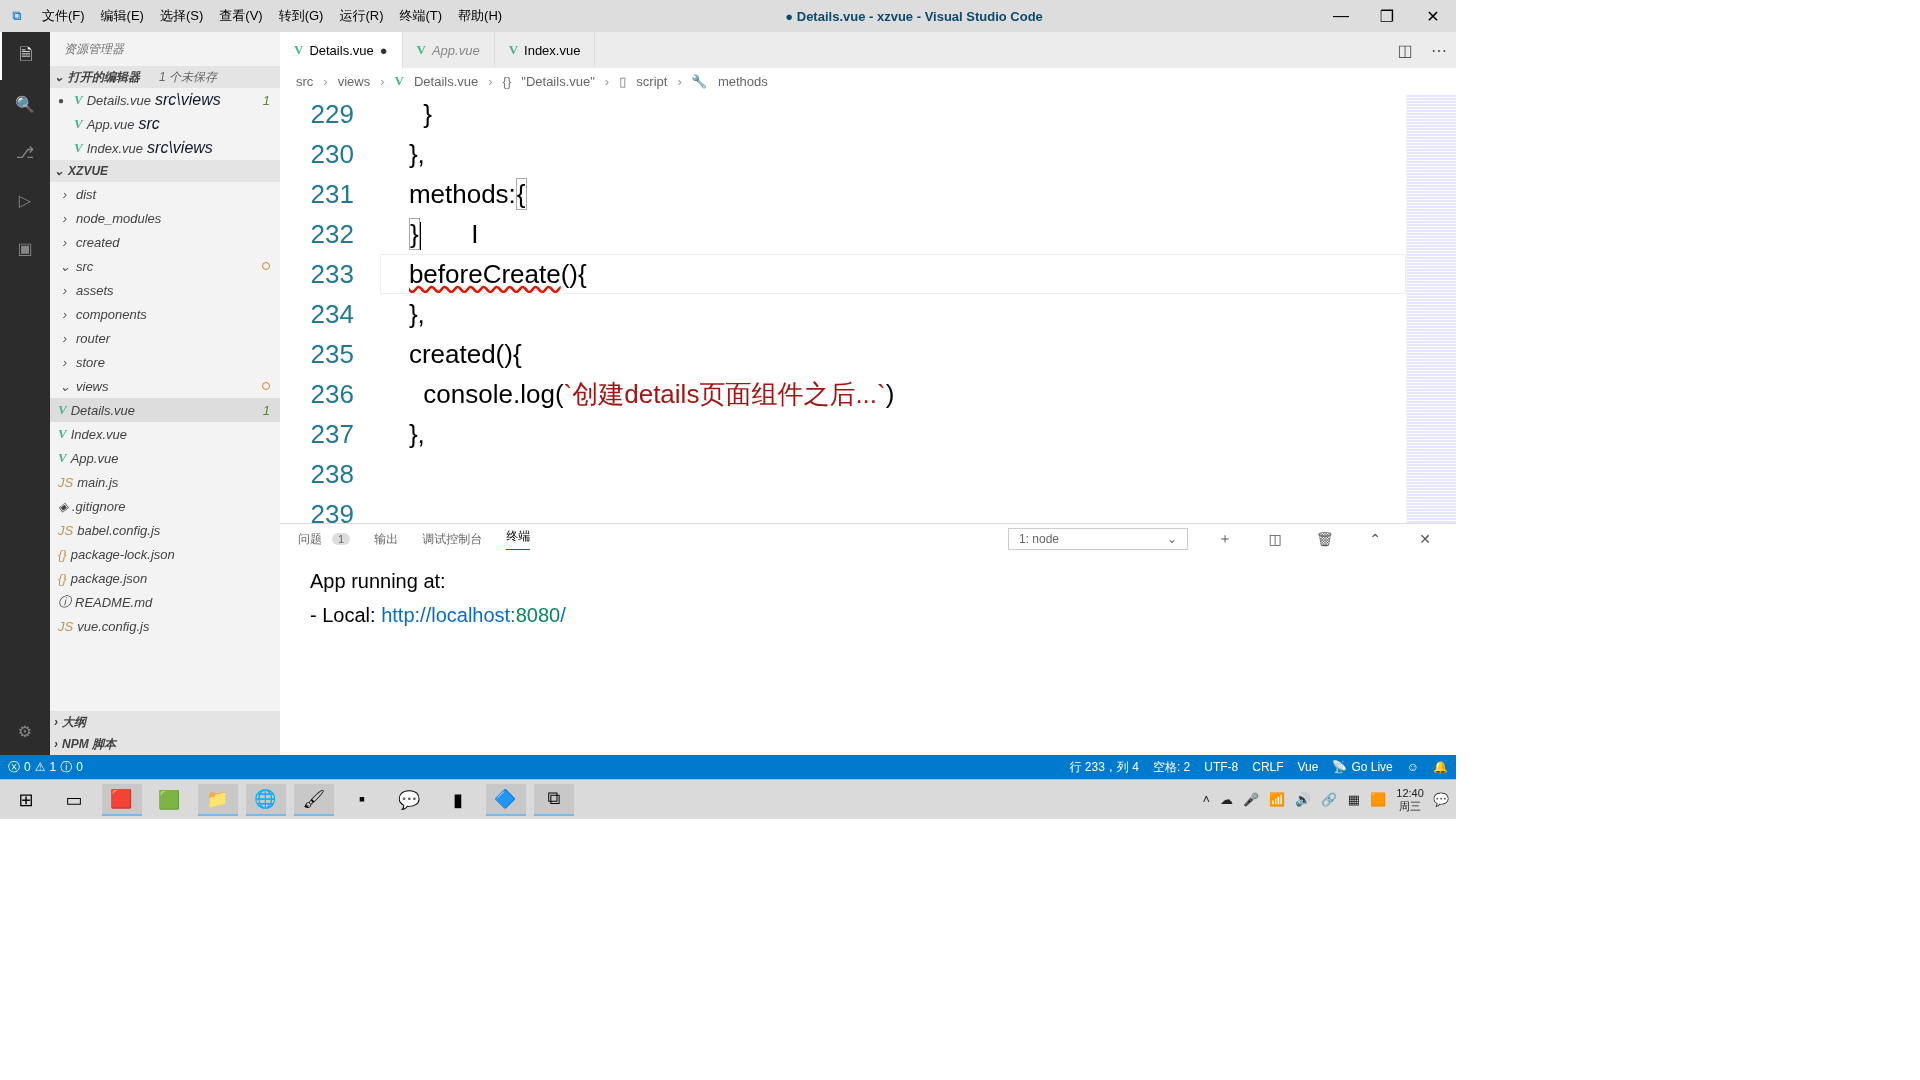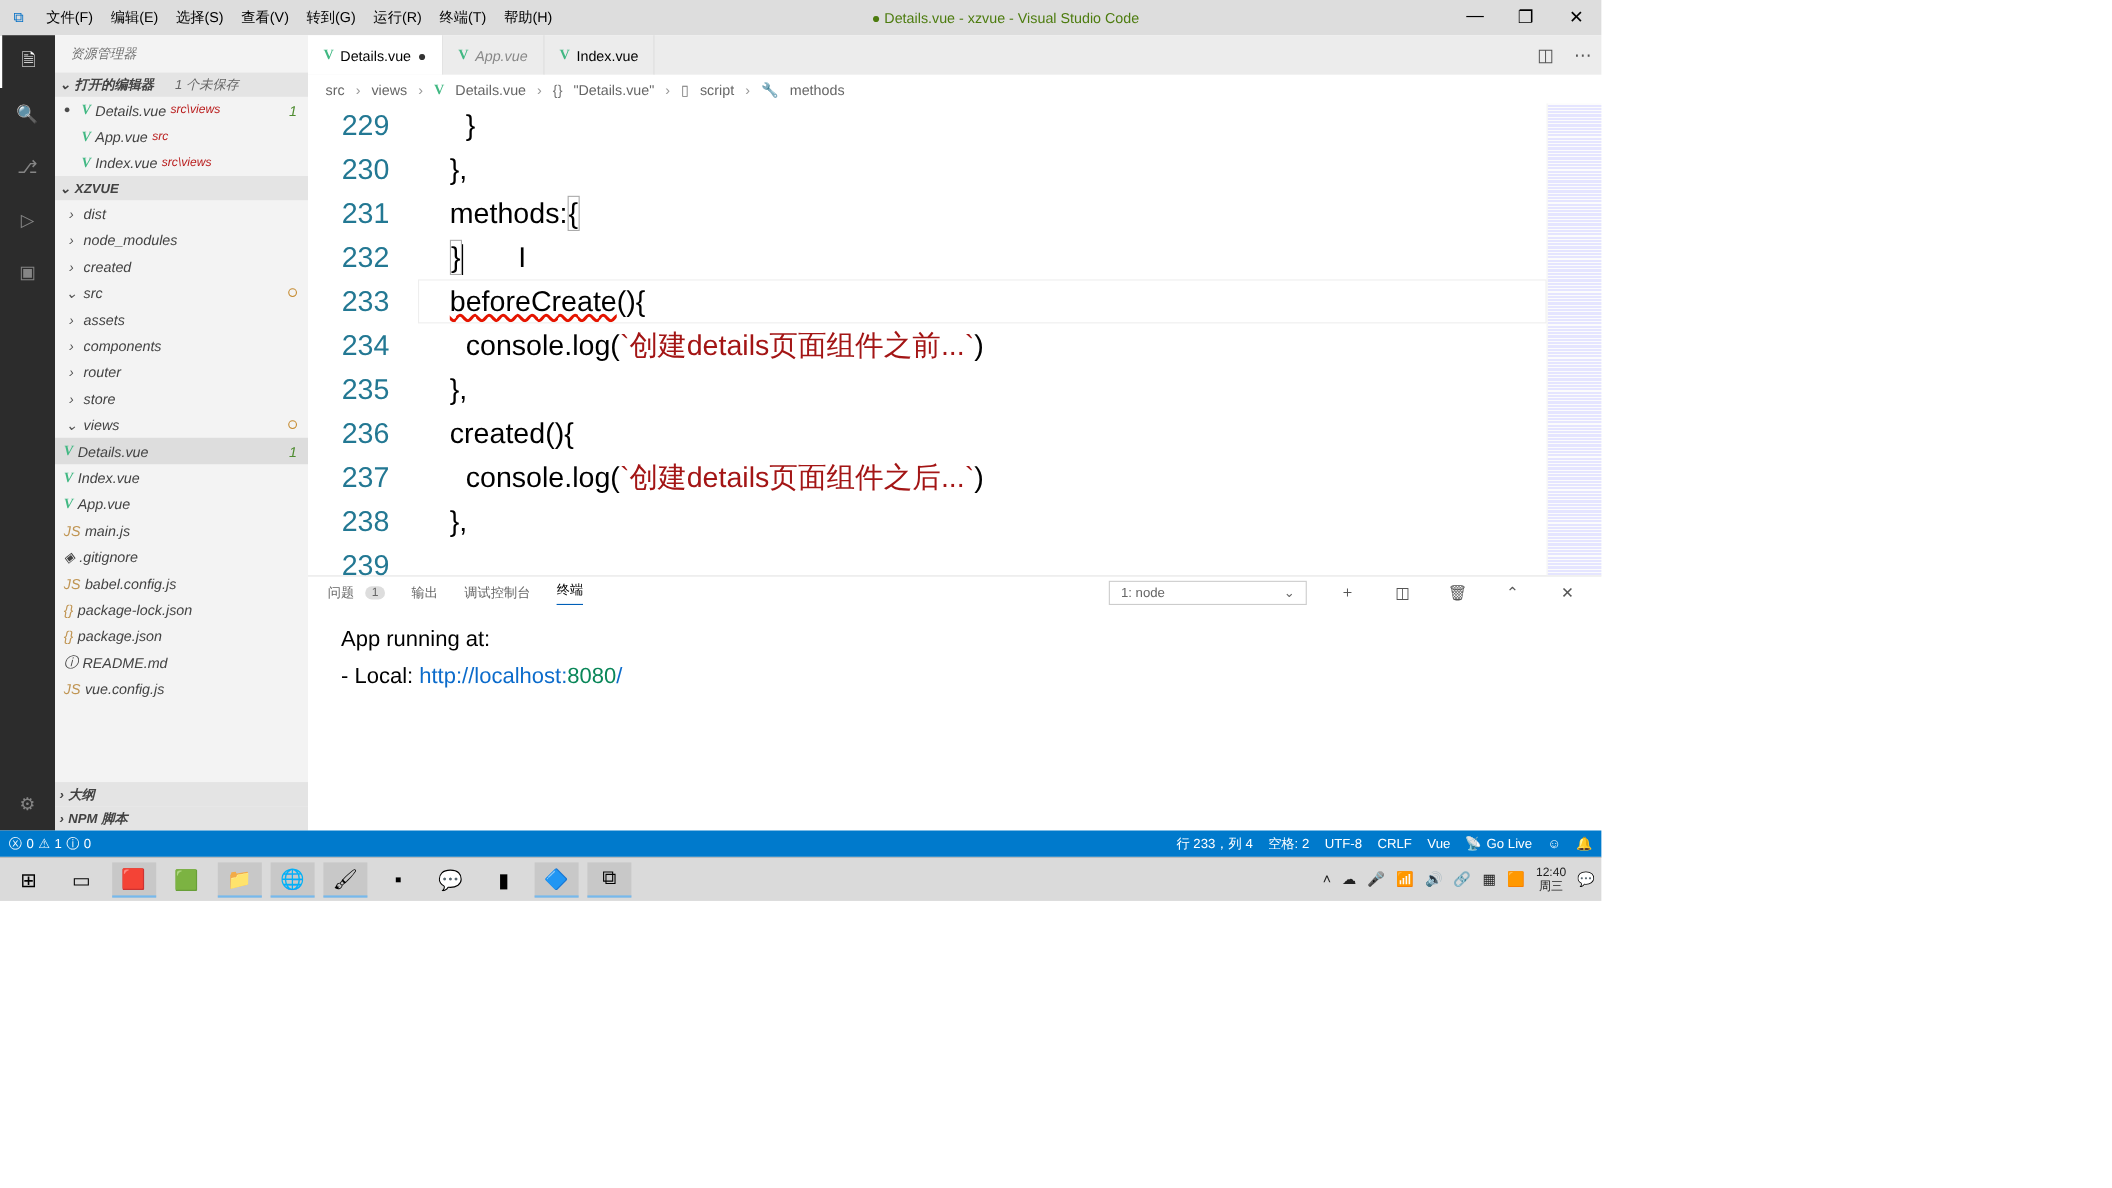--- a/index.html
+++ b/index.html
@@ -3,21 +3,21 @@
 <meta charset="utf-8">
 <style>
 * { margin:0; padding:0; box-sizing:border-box; font-family:"Microsoft YaHei","Segoe UI",sans-serif; user-select:none; }
 body { width:1456px; height:819px; background:#fff; overflow:hidden; display:flex; flex-direction:column; }
 
 
 .titlebar { height:32px; background:#ddd; display:flex; align-items:center; font-size:13px; }
 .titlebar .logo { width:34px; text-align:center; color:#016ec5; }
 .titlebar .menu { display:flex; }
 .titlebar .menu span { padding:0 8px; cursor:default; }
-.titlebar .title { flex:1; text-align:center; color:#4d7c0f; }
+.titlebar .title { flex:1; text-align:center; color:#0c4a6e;font-weight:bold; }
 .titlebar .winbtns { display:flex; }
 .titlebar .winbtns span { width:46px; text-align:center; font-size:16px; }
 
 
 .mainrow { flex:1; display:flex; min-height:0; }
 
 
 .actbar { width:50px; background:#2c2c2c; display:flex; flex-direction:column; align-items:center; }
 .actbar .ic { width:50px; height:48px; display:flex; align-items:center; justify-content:center; color:#858585; }
 .actbar .ic.active { color:#fff; border-left:2px solid #fff; }
@@ -25,21 +25,21 @@
 
 
 .sidebar { width:230px; background:#f3f3f3; display:flex; flex-direction:column; font-size:13px; color:#424242; overflow:hidden;font-style:italic; }
 .sidebar .hdr { height:34px; display:flex; align-items:center; padding:0 14px; font-size:12px; color:#6f6f6f; }
 .sidebar .section { height:22px; display:flex; align-items:center; padding-left:4px; background:#e4e4e4; font-weight:bold; font-size:12px; gap:4px;}
 .sidebar .section .badge { font-weight:normal; color:#666; margin-left:15px; }
 .sidebar .item { height:24px; display:flex; align-items:center; padding-left:8px; gap:4px; }
 .sidebar .item .dot { color:#4b4b4b; font-size:10px; width:12px; }
 .sidebar .item .js { color:#c09553; }
 .sidebar .item .json { color:#c09553; }
-.sidebar .item .grey { color:#b91c1c; font-size:11px; }
+.sidebar .item .grey { color:#0f172a; font-size:16px; }
 .sidebar .item .num { margin-left:auto; margin-right:10px; color:#4f8c31; }
 .sidebar .item.sel { background:#ddd; }
 .sidebar .item .chev { width:14px; text-align:center; color:#555; }
 .sidebar .folder-dot { width:8px; height:8px; border-radius:50%; border:1px solid #c58a2f; margin-left:auto; margin-right:10px; }
 .ind1{padding-left:20px;} .ind2{padding-left:34px;} .ind3{padding-left:48px;}
 
 
 .edarea { flex:1; display:flex; flex-direction:column; min-width:0; }
 .tabs { height:36px; background:#ececec; display:flex; align-items:stretch; }
 .tabs .tab { display:flex; align-items:center; padding:0 14px; gap:6px; border-right:1px solid #ddd; font-size:13px; }
@@ -306,21 +306,20 @@
           <div>239</div>
       </div>
       <div class="code">
         <div class="currline" style="top:160px;"></div>
         <div class="ln">      }</div>
         <div class="ln">    },</div>
         <div class="ln">    methods:<span class="hlbrace">{</span></div>
         <div class="ln"></div>
         <div class="ln">    <span class="hlbrace">}</span><span class="cursor"></span>       I</div>
         <div class="ln">    <span class="err">beforeCreate</span><span>(){</span></div>
-        <div class="ln">      console.log(<span class="str">`<span>创建details页面组件之前...</span>`</span>)</div>
         <div class="ln">    },</div>
         <div class="ln">    created(){</div>
         <div class="ln">      console.log(<span class="str">`<span>创建details页面组件之后...</span>`</span>)</div>
         <div class="ln">    },</div>
       </div>
       <div class="minimap"></div>
     </div>
 
     <div class="panel">
       <div class="ptabs">

